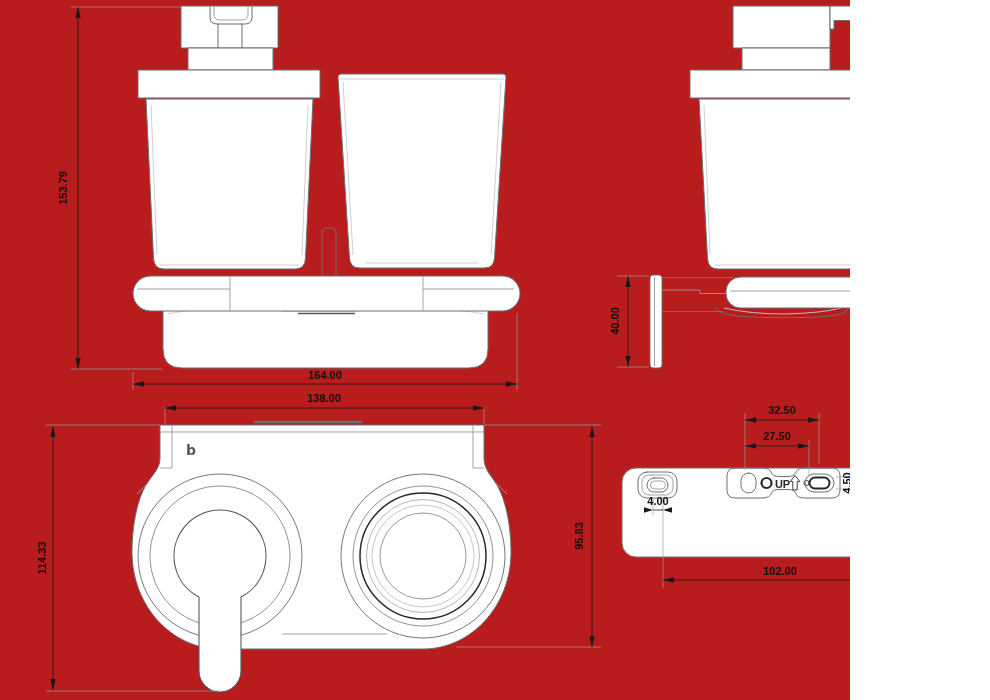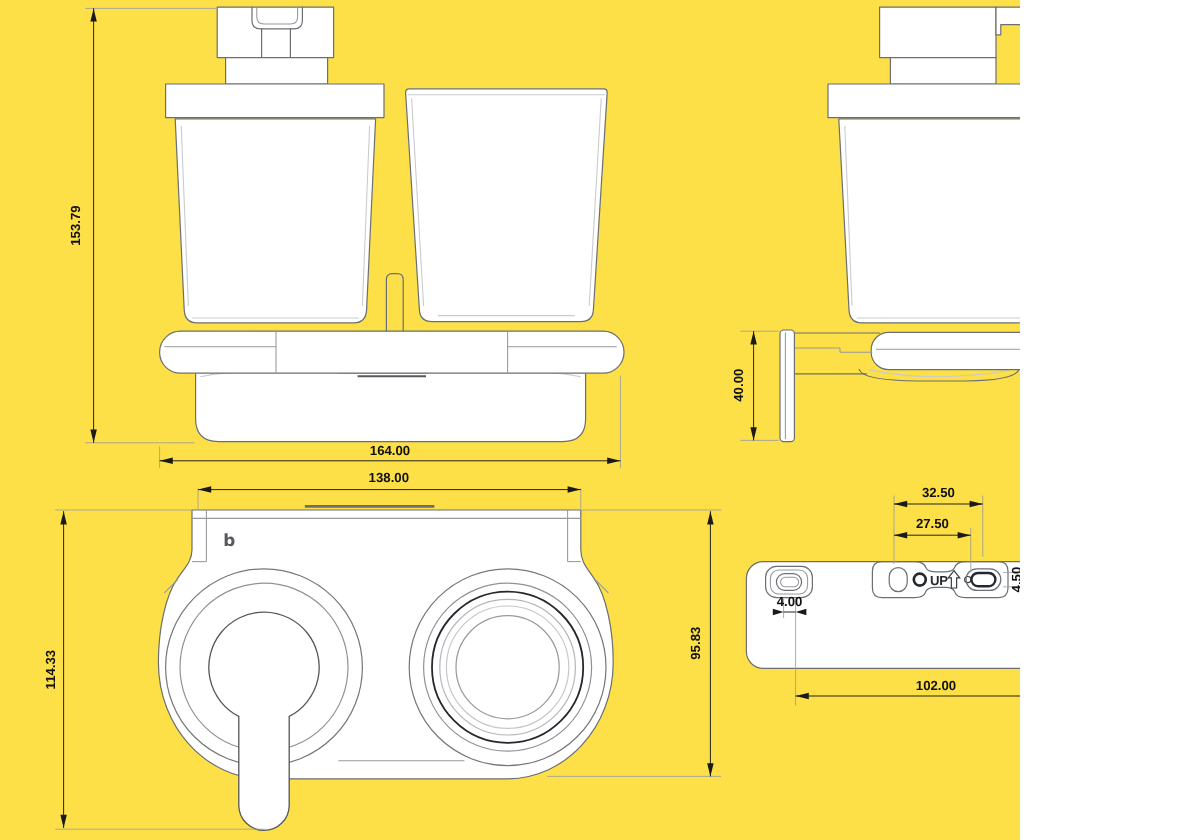--- a/index.html
+++ b/index.html
@@ -1,16 +1,16 @@
 <!DOCTYPE html>
 <html><head>
 <meta charset="utf-8">
 <style>
   html,body{margin:0;padding:0;background:#fff;}
-  .canvas{position:relative;width:850px;height:700px;background:#fde047;overflow:hidden;
+  .canvas{position:relative;width:850px;height:700px;background:#b91c1c;overflow:hidden;
           font-family:"Liberation Sans",sans-serif;}
   svg{display:block;}
   
   .ln{stroke:#6b6f73;stroke-width:1;fill:none;stroke-linejoin:round;stroke-linecap:round;}
   .lnf{stroke:#6b6f73;stroke-width:1;fill:#ffffff;stroke-linejoin:round;}
   .mid{stroke:#97999c;stroke-width:0.9;fill:none;}
   .faint{stroke:#c9cbcd;stroke-width:0.9;fill:none;}
   
   .dim{stroke:#1a1a1a;stroke-width:0.8;fill:none;}
   .ext{stroke:#9a9da0;stroke-width:0.7;fill:none;}

